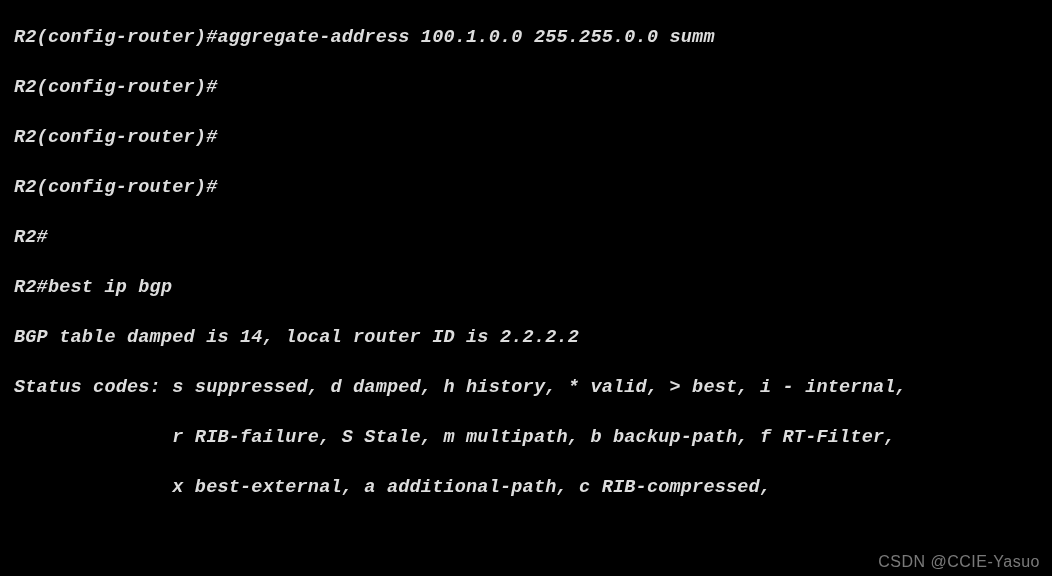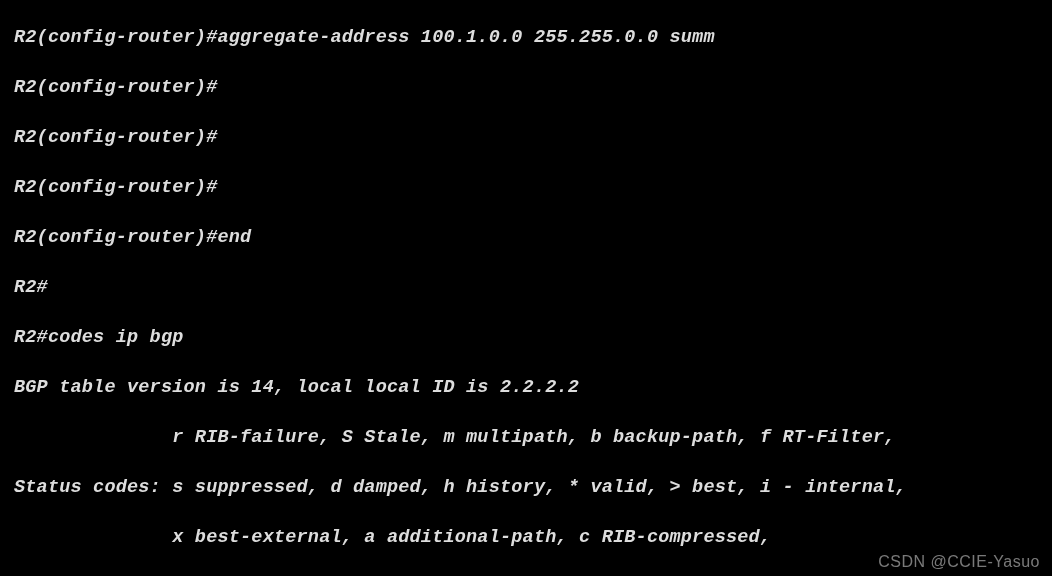--- a/index.html
+++ b/index.html
@@ -34,26 +34,25 @@
   }
 </style>
 </head>
 <body>
 
 <div class="screen">
 <div class="line">R2(config-router)#aggregate-address 100.1.0.0 255.255.0.0 summ</div>
 <div class="line">R2(config-router)#</div>
 <div class="line">R2(config-router)#</div>
 <div class="line">R2(config-router)#</div>
-<div class="line">R2(config-router)#end</div>
 <div class="line">R2#</div>
-<div class="line">R2#codes ip bgp</div>
-<div class="line">BGP table version is 14, local local ID is 2.2.2.2</div>
+<div class="line">R2#best ip bgp</div>
+<div class="line">BGP table damped is 14, local router ID is 2.2.2.2</div>
+<div class="line">Status codes: s suppressed, d damped, h history, * valid, &gt; best, i - internal,</div>
 <div class="line">              r RIB-failure, S Stale, m multipath, b backup-path, f RT-Filter,</div>
-<div class="line">Status codes: s suppressed, d damped, h history, * valid, &gt; best, i - internal,</div>
 <div class="line">              x best-external, a additional-path, c RIB-compressed,</div>
 
 
 
 
 
 
 
 
 

